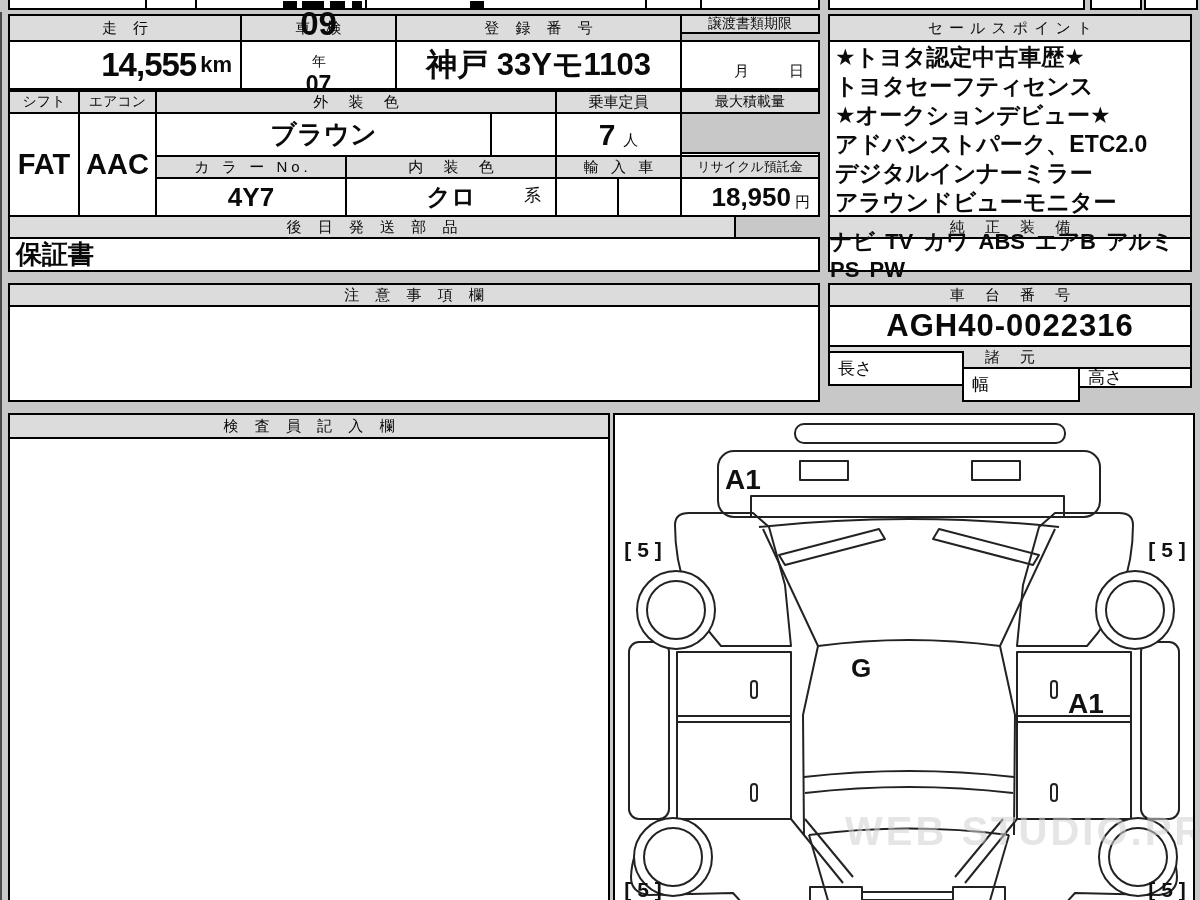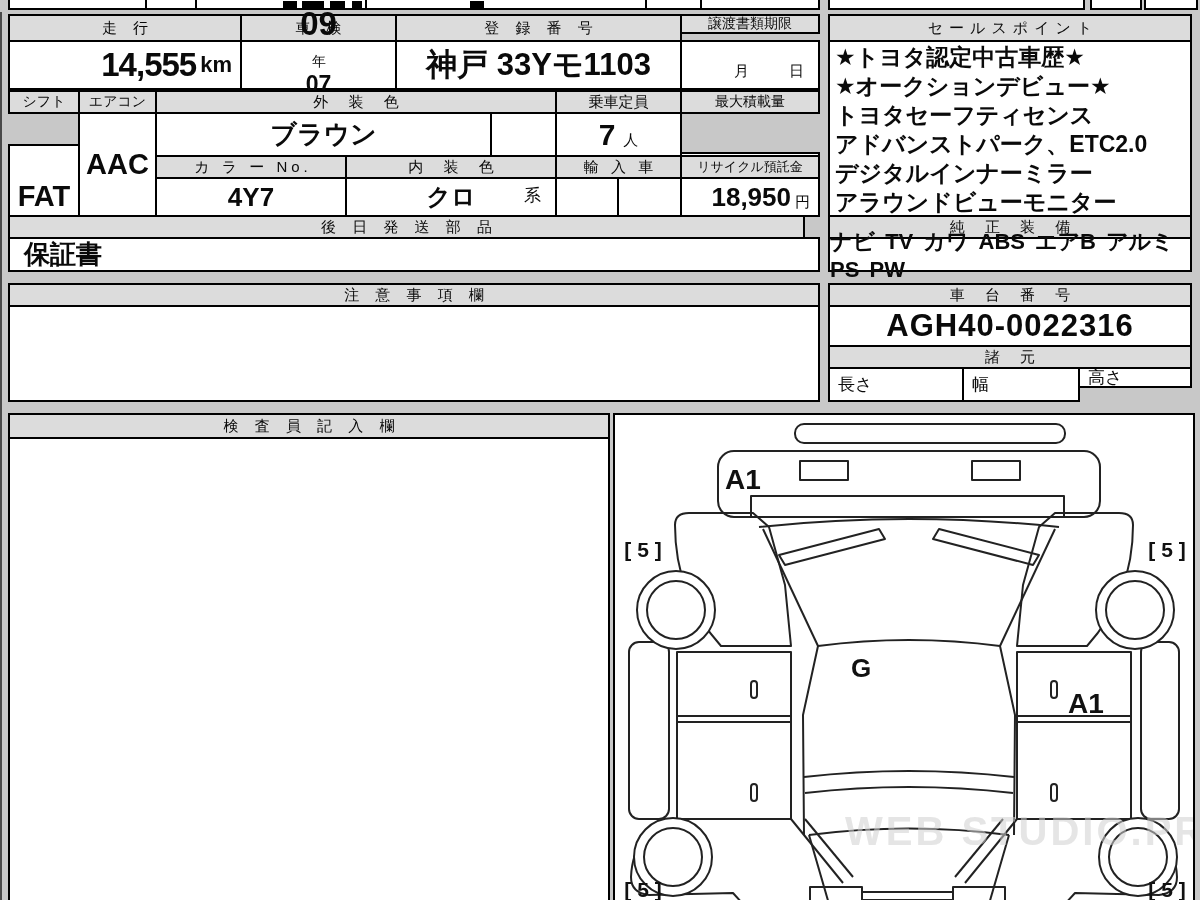--- a/index.html
+++ b/index.html
@@ -62,21 +62,21 @@
   <span>月</span>
   <span>日</span>
 </div>
 
 <div class="c hdr" style="left:8px;top:90px;width:72px;height:24px;font-size:14px;">シフト</div>
 <div class="c hdr" style="left:78px;top:90px;width:79px;height:24px;font-size:14px;">エアコン</div>
 <div class="c hdr ls8" style="left:155px;top:90px;width:402px;height:24px;">外 装 色</div>
 <div class="c hdr" style="left:555px;top:90px;width:127px;height:24px;">乗車定員</div>
 <div class="c hdr" style="left:680px;top:90px;width:140px;height:24px;font-size:14px;">最大積載量</div>
 
-<div class="c val" style="left:8px;top:112px;width:72px;height:105px;font-size:29px;margin-top:32px;">FAT</div>
+<div class="c val" style="left:8px;top:112px;width:72px;height:105px;font-size:29px;">FAT</div>
 <div class="c val" style="left:78px;top:112px;width:79px;height:105px;font-size:29px;">AAC</div>
 <div class="c val" style="left:155px;top:112px;width:337px;height:45px;font-size:26px;">ブラウン</div>
 <div class="c" style="left:490px;top:112px;width:67px;height:45px;"></div>
 <div class="c val" style="left:555px;top:112px;width:127px;height:45px;">
   <span style="font-size:30px;">7</span>
   <span style="font-size:15px;font-weight:normal;margin:12px 0 0 8px;">人</span>
 </div>
 <div class="c" style="left:680px;top:112px;width:140px;height:45px;display:flex;align-items:flex-end;justify-content:flex-end;padding:0 10px 5px 12px;margin-top:40px;">
   <span style="font-size:18px;font-weight:bold;">kg</span>
 </div>
@@ -91,43 +91,43 @@
   <span style="font-size:24px;">クロ</span>
   <span style="font-size:17px;font-weight:normal;position:absolute;right:14px;bottom:8px;">系</span>
 </div>
 <div class="c" style="left:555px;top:177px;width:64px;height:40px;"></div>
 <div class="c" style="left:617px;top:177px;width:65px;height:40px;"></div>
 <div class="c val" style="left:680px;top:177px;width:140px;height:40px;justify-content:flex-end;padding-right:8px;">
   <span style="font-size:26px;">18,950</span>
   <span style="font-size:15px;font-weight:normal;margin:10px 0 0 4px;">円</span>
 </div>
 
-<div class="c hdr ls6" style="left:8px;top:215px;width:797px;height:24px;">後 日 発 送 部 品</div>
-<div class="c val" style="left:8px;top:237px;width:812px;height:35px;justify-content:flex-start;padding-left:14px;font-size:26px;">保証書</div>
+<div class="c hdr ls6" style="left:8px;top:215px;width:728px;height:24px;">後 日 発 送 部 品</div>
+<div class="c val" style="left:8px;top:237px;width:812px;height:35px;justify-content:flex-start;padding-left:6px;font-size:26px;">保証書</div>
 
 <div class="c hdr ls6" style="left:8px;top:283px;width:812px;height:24px;">注 意 事 項 欄</div>
 <div class="c" style="left:8px;top:305px;width:812px;height:97px;"></div>
 
 <div class="c hdr ls6" style="left:828px;top:14px;width:364px;height:28px;">セールスポイント</div>
 <div class="c" style="left:828px;top:40px;width:364px;height:177px;font-weight:bold;font-size:23px;line-height:29px;padding:1px 0 0 5px;">
   <div>★トヨタ認定中古車歴★</div>
+  <div>トヨタセーフティセンス</div>
   <div>★オークションデビュー★</div>
-  <div>トヨタセーフティセンス</div>
   <div>アドバンストパーク、ETC2.0</div>
   <div>デジタルインナーミラー</div>
   <div>アラウンドビューモニター</div>
 </div>
 
 <div class="c hdr ls8" style="left:828px;top:215px;width:364px;height:24px;">純 正 装 備</div>
 <div class="c val" style="left:828px;top:237px;width:364px;height:35px;font-size:22px;word-spacing:4px;">ナビ TV カワ ABS エアB アルミ PS PW</div>
 
 <div class="c hdr ls8" style="left:828px;top:283px;width:364px;height:24px;">車 台 番 号</div>
 <div class="c val" style="left:828px;top:305px;width:364px;height:42px;font-size:31px;letter-spacing:1px;">AGH40-0022316</div>
 <div class="c hdr ls8" style="left:828px;top:345px;width:364px;height:24px;">諸 元</div>
-<div class="c" style="left:828px;top:367px;width:136px;height:35px;display:flex;align-items:center;padding-left:8px;font-size:17px;">長さ</div>
+<div class="c" style="left:828px;top:351px;width:136px;height:35px;display:flex;align-items:center;padding-left:8px;font-size:17px;">長さ</div>
 <div class="c" style="left:962px;top:367px;width:118px;height:35px;display:flex;align-items:center;padding-left:8px;font-size:17px;">幅</div>
 <div class="c" style="left:1078px;top:367px;width:114px;height:21px;display:flex;align-items:center;padding-left:8px;font-size:17px;">高さ</div>
 
 <div class="c hdr ls6" style="left:8px;top:413px;width:602px;height:26px;">検 査 員 記 入 欄</div>
 <div class="c" style="left:8px;top:437px;width:602px;height:470px;"></div>
 
 <div class="c" style="left:613px;top:413px;width:582px;height:494px;">
 <svg width="578" height="490" viewBox="0 0 578 490" style="display:block;">
   <g stroke="#222" stroke-width="2" fill="none" stroke-linejoin="round">
 

